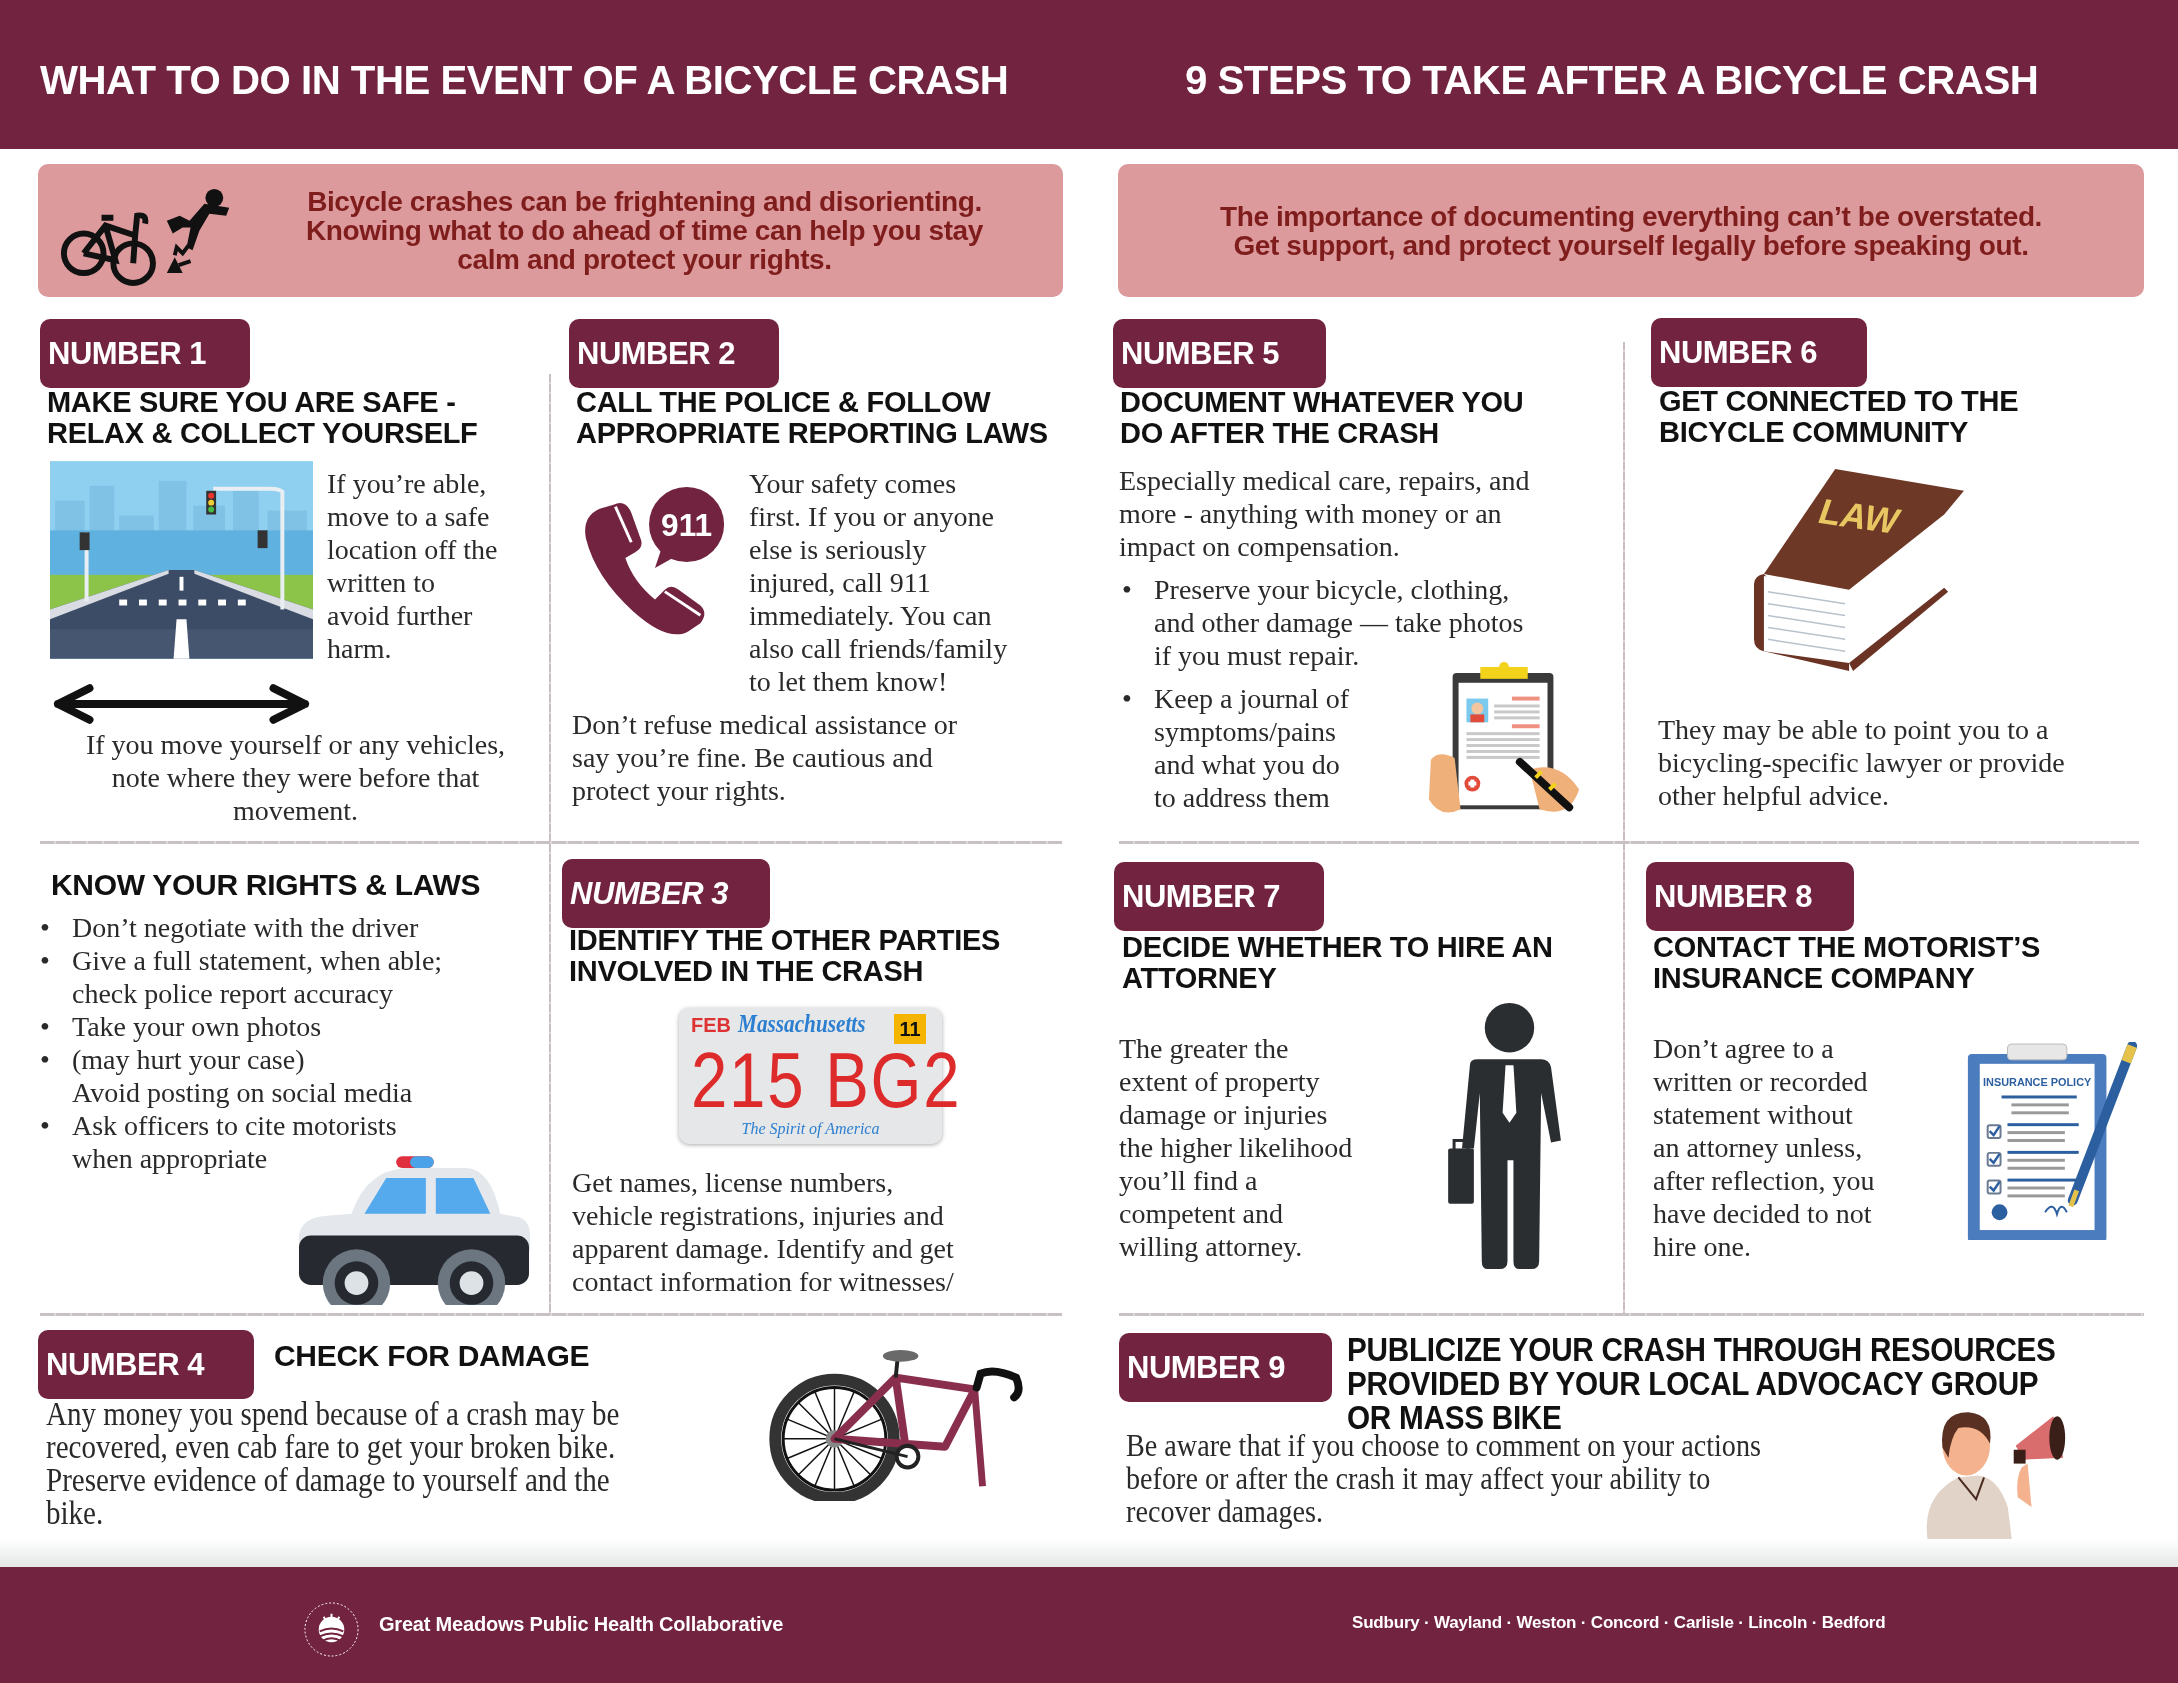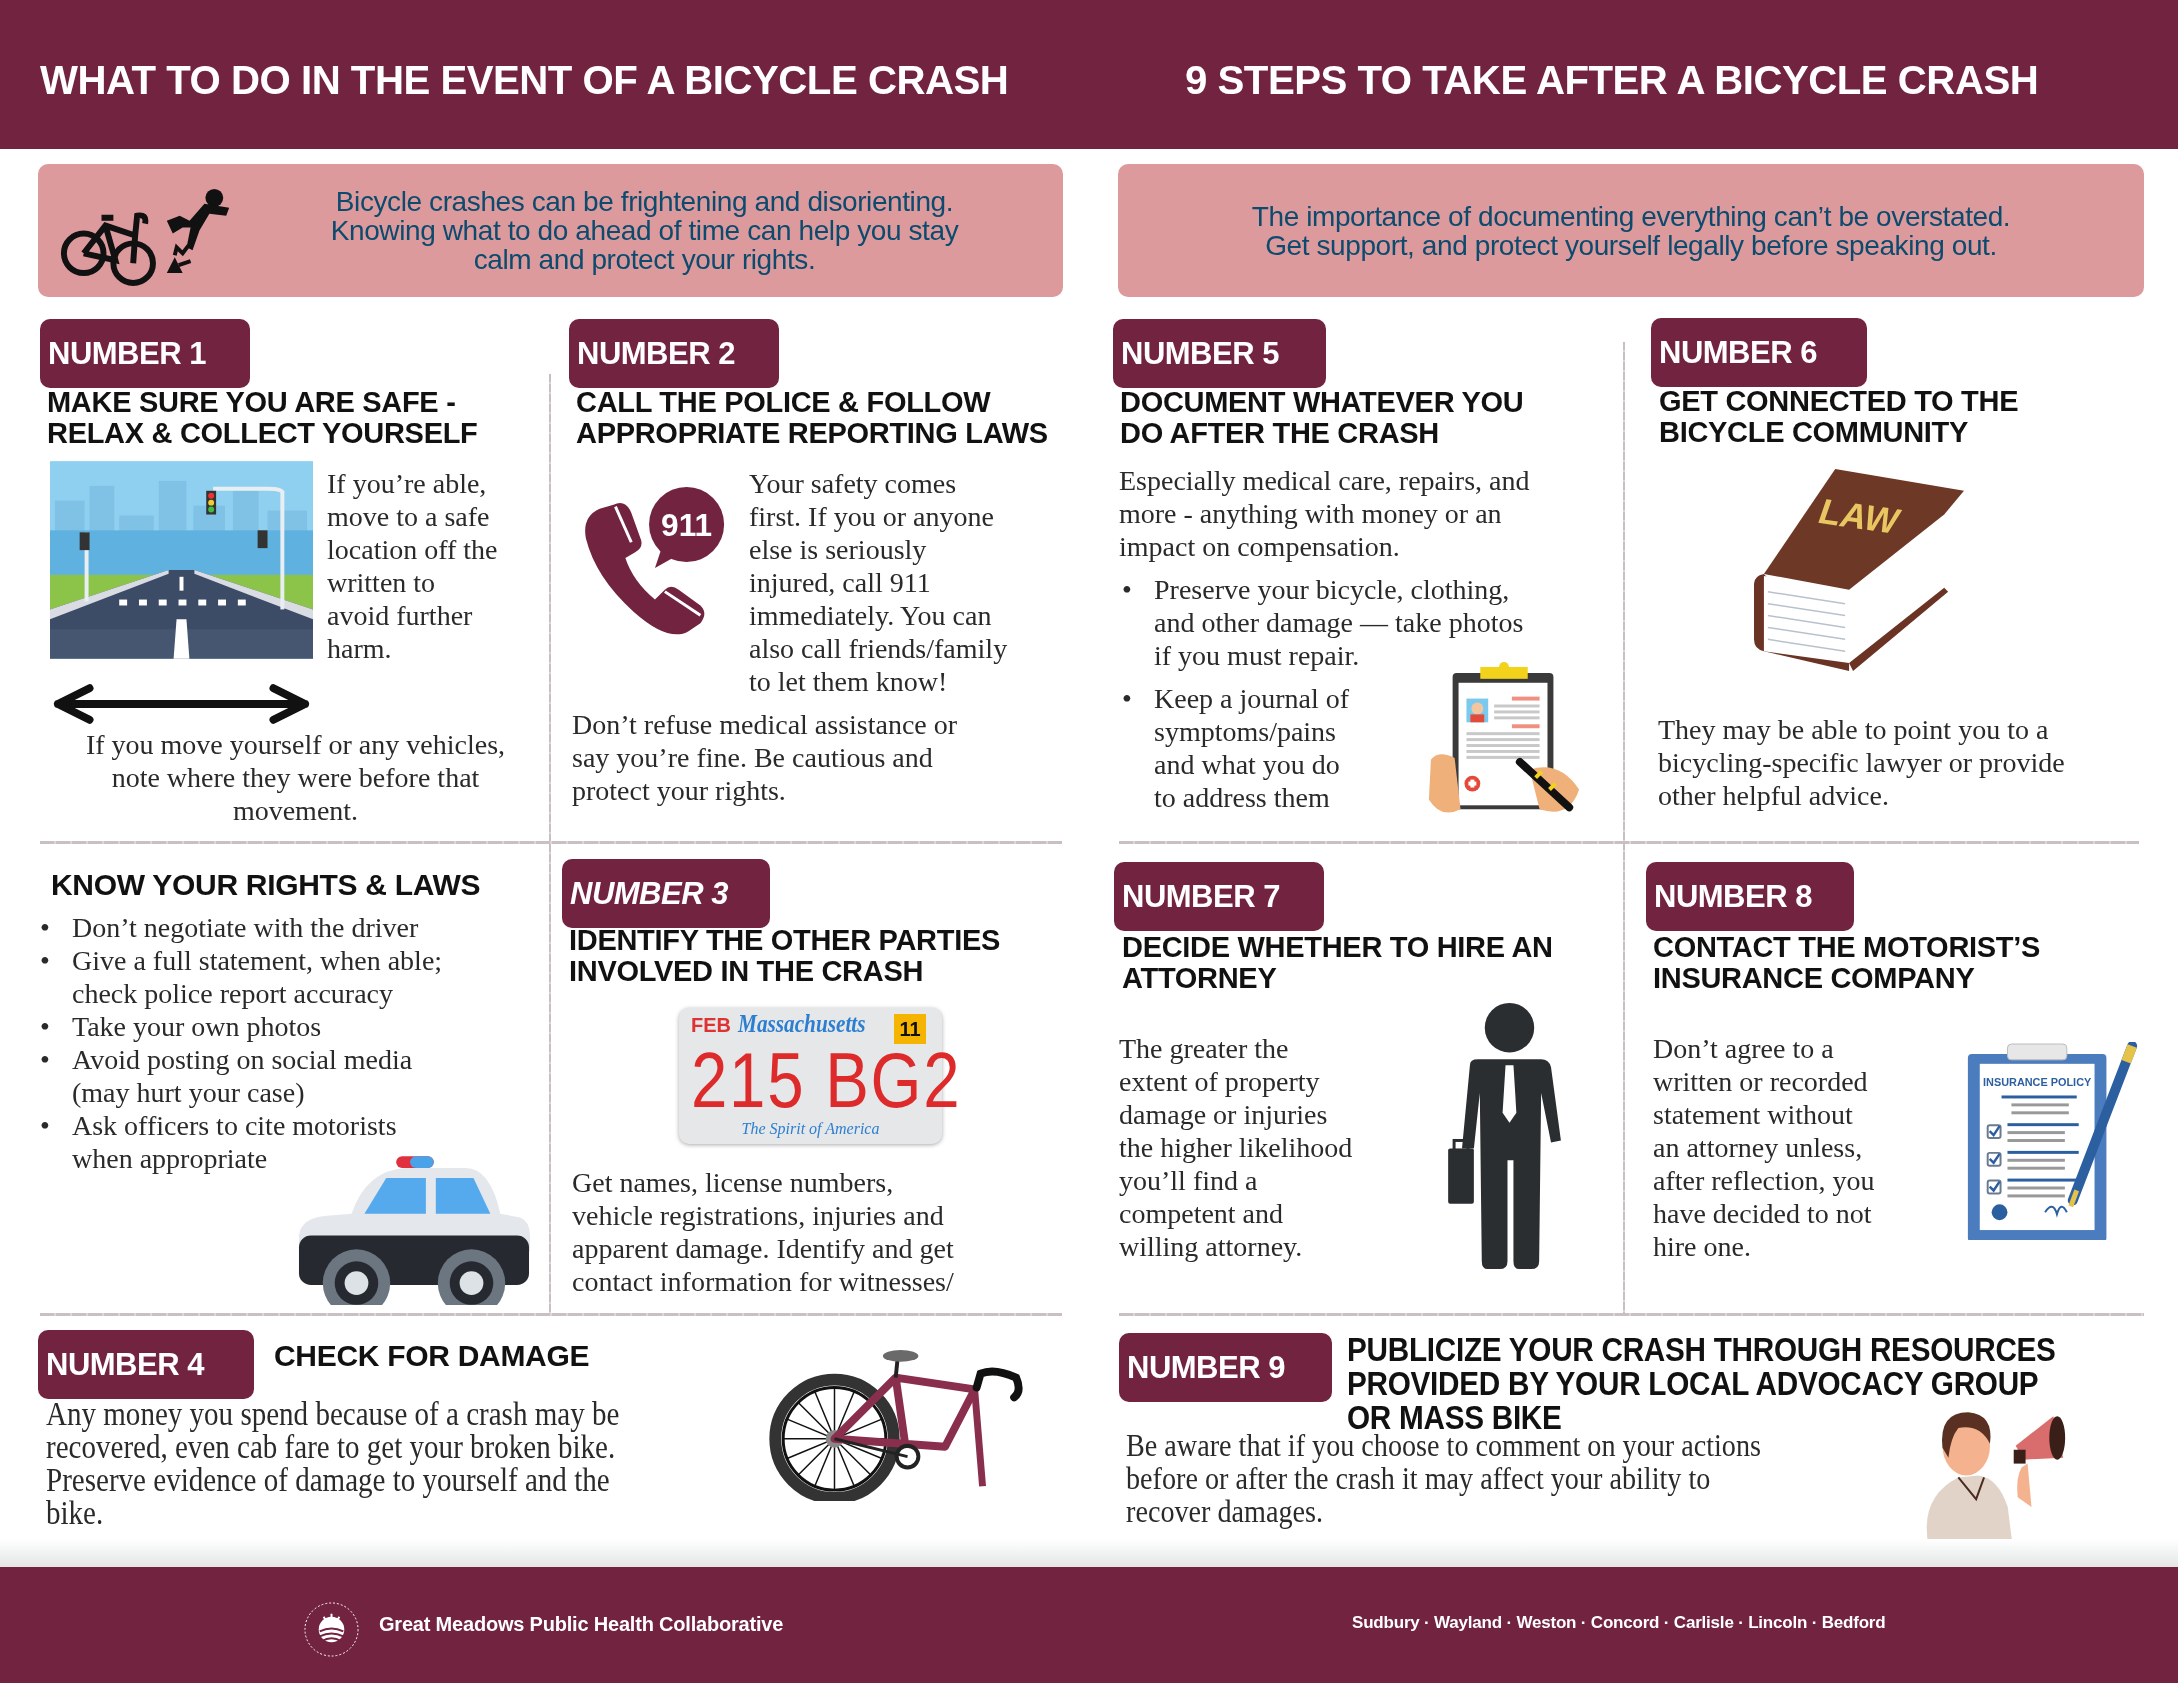--- a/index.html
+++ b/index.html
@@ -3,21 +3,21 @@
 <meta charset="utf-8">
 <style>
   * { box-sizing: border-box; margin: 0; padding: 0; }
   html, body { width: 2178px; height: 1683px; overflow: hidden; background: #ffffff; }
   body { position: relative; font-family: "Liberation Sans", sans-serif; color: #111; }
 
   .header-band { position: absolute; left: 0; top: 0; width: 2178px; height: 149px; background: #72233f; }
   .header-title { position: absolute; top: 57px; color: #fff; font-family: "Liberation Sans", sans-serif; font-weight: bold; font-size: 41px; letter-spacing: -0.5px; white-space: nowrap; transform: scaleX(0.98); transform-origin: left top; }
 
   .intro-box { position: absolute; top: 164px; height: 133px; background: #dc9a9c; border-radius: 10px; display: flex; align-items: center; justify-content: center; }
-  .intro-text { font-family: "Liberation Sans", sans-serif; font-weight: normal; font-size: 28px; line-height: 29px; text-align: center; color: #0c4a6e; letter-spacing: -0.4px; }
+  .intro-text { font-family: "Liberation Sans", sans-serif; font-weight: bold; font-size: 28px; line-height: 29px; text-align: center; color: #7f1d1d; letter-spacing: -0.4px; }
 
   .badge { position: absolute; height: 69px; background: #72233f; border-radius: 10px; color: #fff; font-family: "Liberation Sans", sans-serif; font-weight: bold; font-size: 31px; display: flex; align-items: center; padding: 0 8px; white-space: nowrap; letter-spacing: -0.5px; }
 
   .heading { position: absolute; font-family: "Liberation Sans", sans-serif; font-weight: bold; font-size: 29px; line-height: 31px; color: #111; letter-spacing: -0.3px; }
   .body-text { position: absolute; font-family: "Liberation Serif", "DejaVu Serif", serif; font-size: 28px; line-height: 33px; color: #2a2a2a; }
   .body-text.cond { font-size: 29px; transform: scaleX(0.88); transform-origin: left top; }
   ul.bullets { list-style: none; }
   ul.bullets li { position: relative; padding-left: 34px; }
   ul.bullets li::before { content: "\2022"; position: absolute; left: 2px; top: 0; font-size: 28px; color: #2a2a2a; }
 
@@ -177,22 +177,22 @@
       <div>Don’t negotiate with the driver</div>
     </li>
   <li>
       <div>Give a full statement, when able;</div>
       <div>check police report accuracy</div>
     </li>
   <li>
       <div>Take your own photos</div>
     </li>
   <li>
+      <div>(may hurt your case)</div>
       <div>Avoid posting on social media</div>
-      <div>(may hurt your case)</div>
     </li>
   <li>
       <div>Ask officers to cite motorists</div>
       <div>when appropriate</div>
     </li>
 </ul>
 <div class="illus" style="left:297px; top:1156px;">
   <svg width="234" height="149" viewBox="0 0 236 150">
     <rect x="100" y="0" width="38" height="12" rx="6" fill="#e03040"></rect>
     <rect x="114" y="0" width="24" height="12" rx="6" fill="#4aa3e8"></rect>

